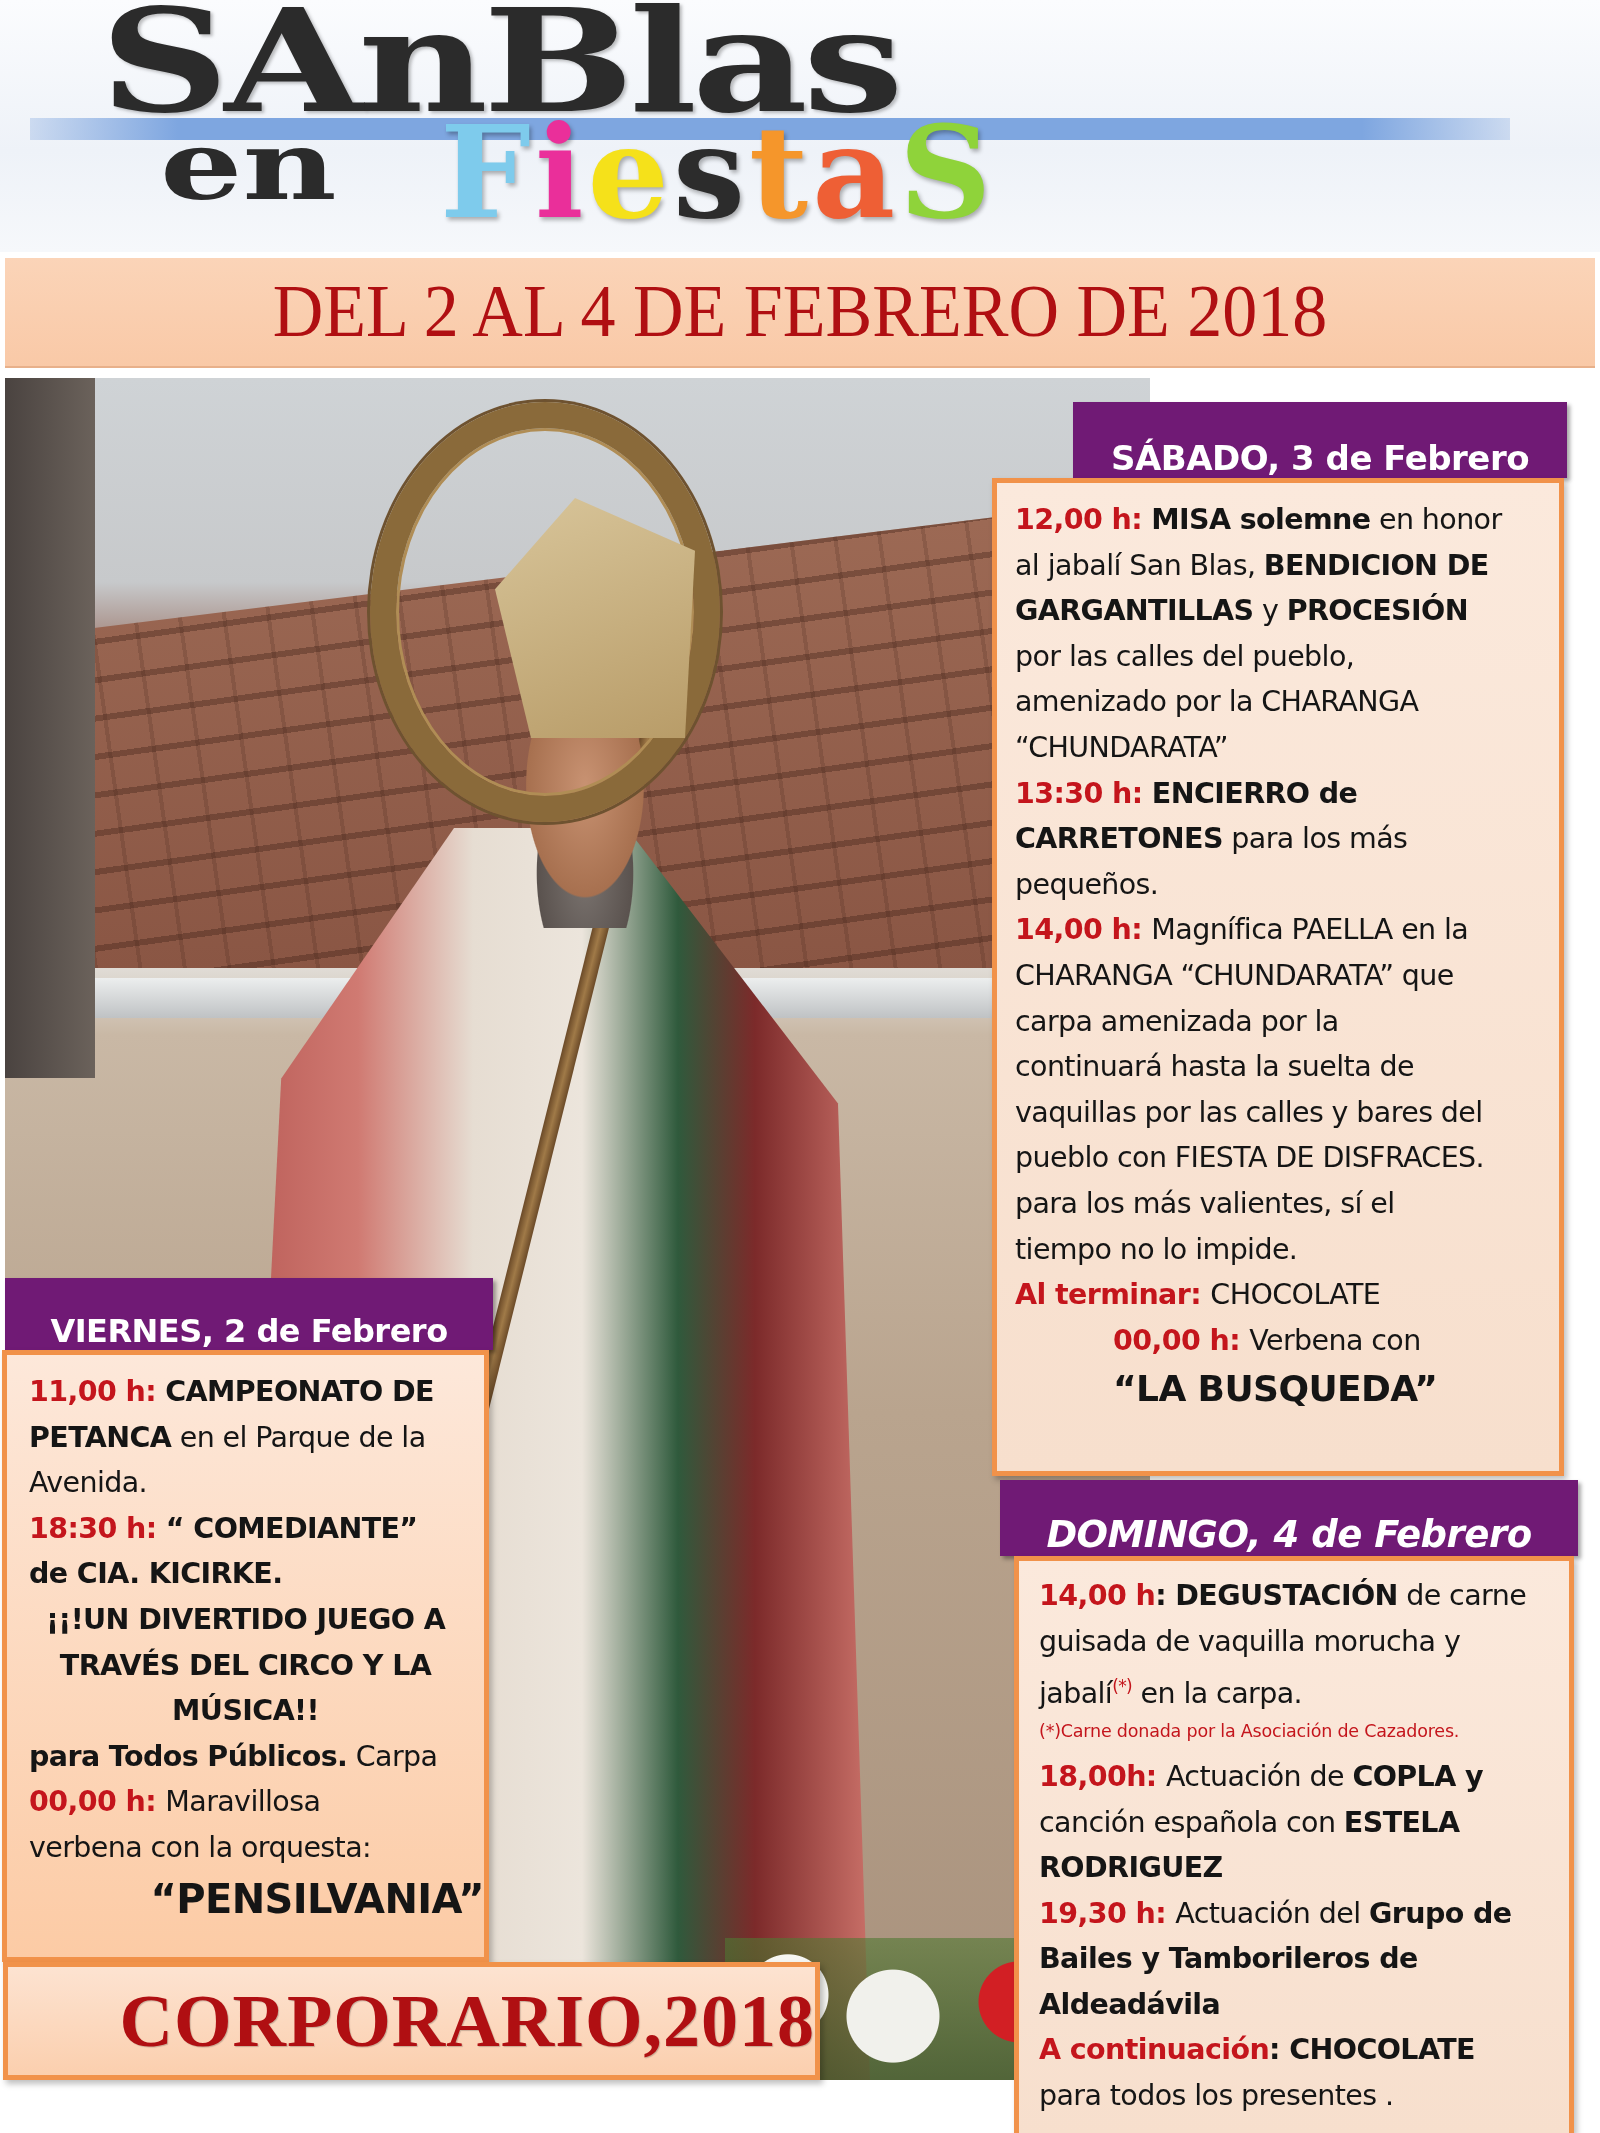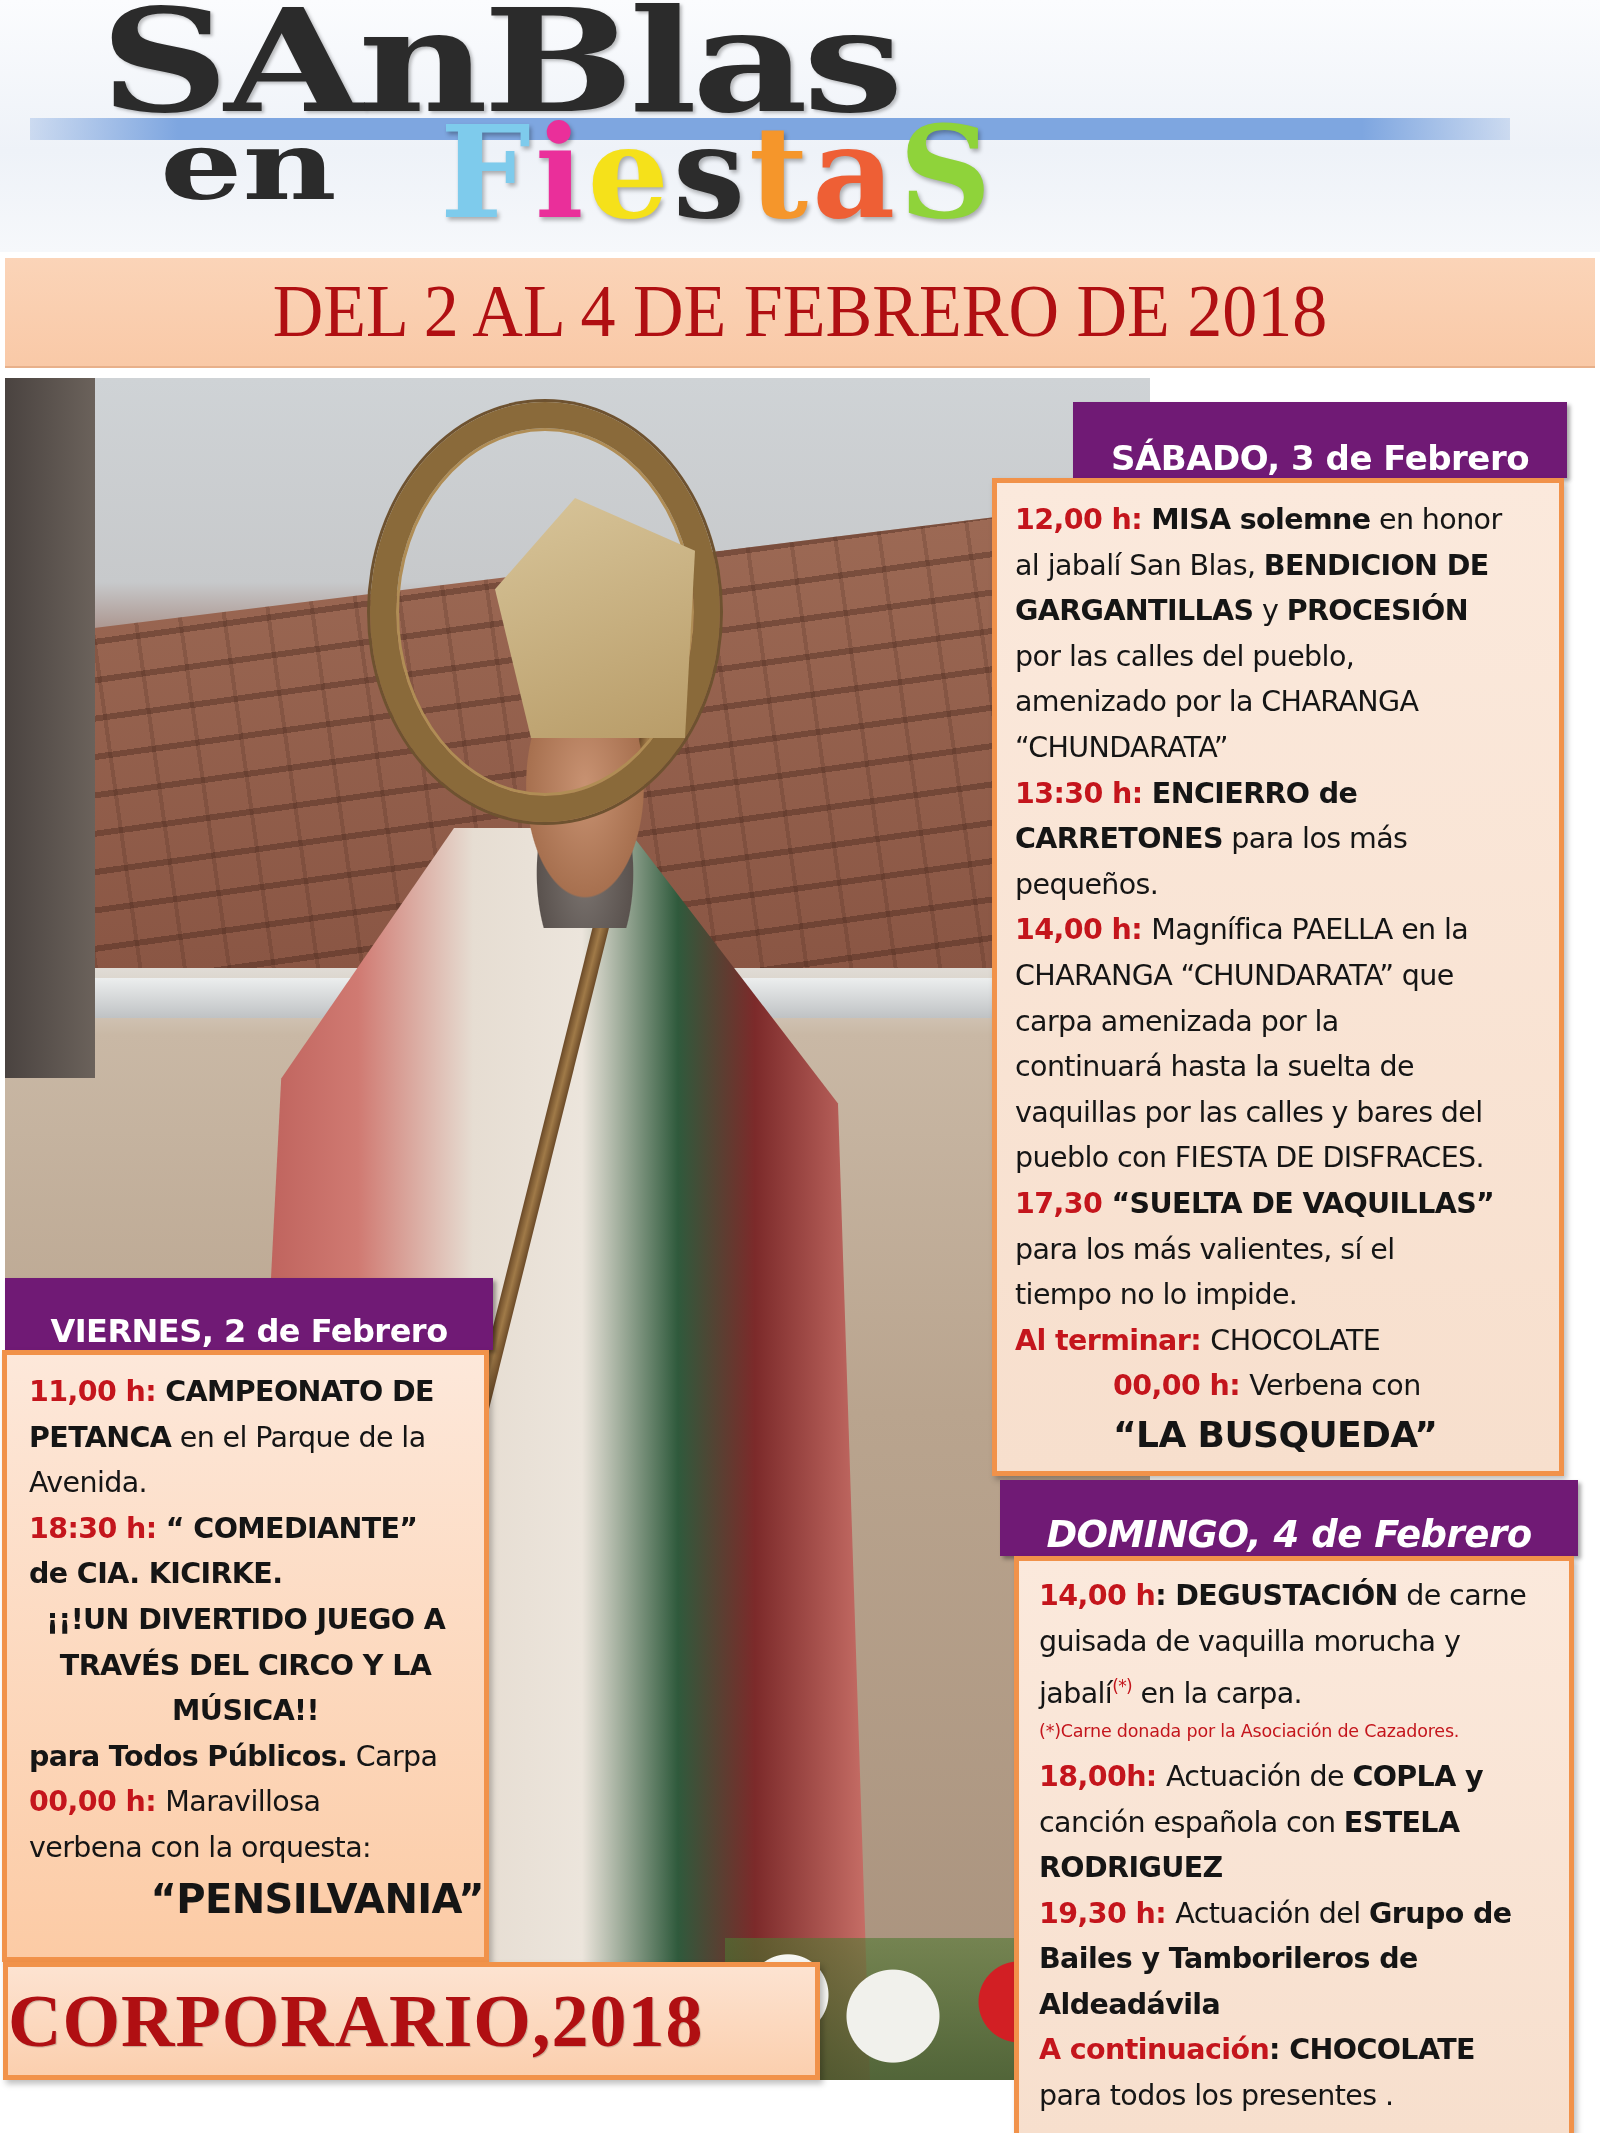--- a/index.html
+++ b/index.html
@@ -150,21 +150,21 @@
     padding: 14px 0 0 22px; font-size: 28.5px; line-height: 45.6px; }
   .vie-box .centered { text-align: center; padding-right: 22px; font-weight: bold; }
   .vie-box .big { font-size: 40px; font-weight: bold; padding-left: 58px; line-height: 56px; text-align: right; }
 
   
   .corp-box {
     position: absolute; left: 3px; top: 1962px; width: 817px; height: 118px;
     border: 5px solid #f1924a;
     background: linear-gradient(180deg, #fde3d1 0%, #fbcfae 100%);
     box-shadow: 3px 4px 6px rgba(0,0,0,0.25);
-    display: flex; align-items: center; justify-content: flex-start;
+    display: flex; align-items: center; justify-content: flex-end;
   }
   .corp-box span {
     font-family: "Liberation Serif", serif; font-weight: bold; font-size: 74px;
     color: #b00f12; letter-spacing: 1px; text-shadow: 1px 1px 1px rgba(0,0,0,0.2);
   }
 </style>
 </head>
 <body>
 
 <div class="logo">
@@ -204,21 +204,20 @@
       <p><span>“CHUNDARATA”</span></p>
       <p><span class="t">13:30 h: </span><span class="b">ENCIERRO de</span></p>
       <p><span class="b">CARRETONES</span><span> para los más</span></p>
       <p><span>pequeños.</span></p>
       <p><span class="t"> 14,00 h: </span><span>Magnífica PAELLA en la</span></p>
       <p><span>CHARANGA “CHUNDARATA” que</span></p>
       <p><span>carpa amenizada por la</span></p>
       <p><span>continuará hasta la suelta de</span></p>
       <p><span>vaquillas por las calles y bares del</span></p>
       <p><span>pueblo con FIESTA DE DISFRACES.</span></p>
-      <p><span class="t"> 17,30 </span><span class="b">“SUELTA DE VAQUILLAS”</span></p>
       <p><span>para los más valientes, sí el</span></p>
       <p><span>tiempo no lo impide.</span></p>
       <p><span class="t">Al terminar: </span><span>CHOCOLATE</span></p>
     </div>
   <p class="center1"><span class="t">00,00 h: </span><span>Verbena con</span></p>
   <p class="center2">“LA BUSQUEDA”</p>
 </div>
 
 <div class="day-header dom-header">
   <span>DOMINGO, 4 de Febrero</span>

